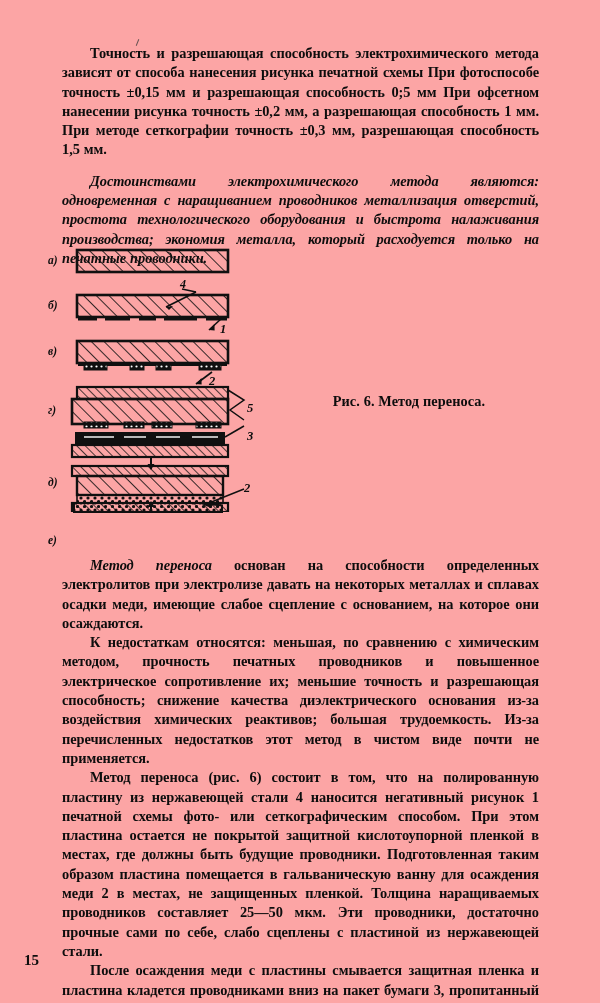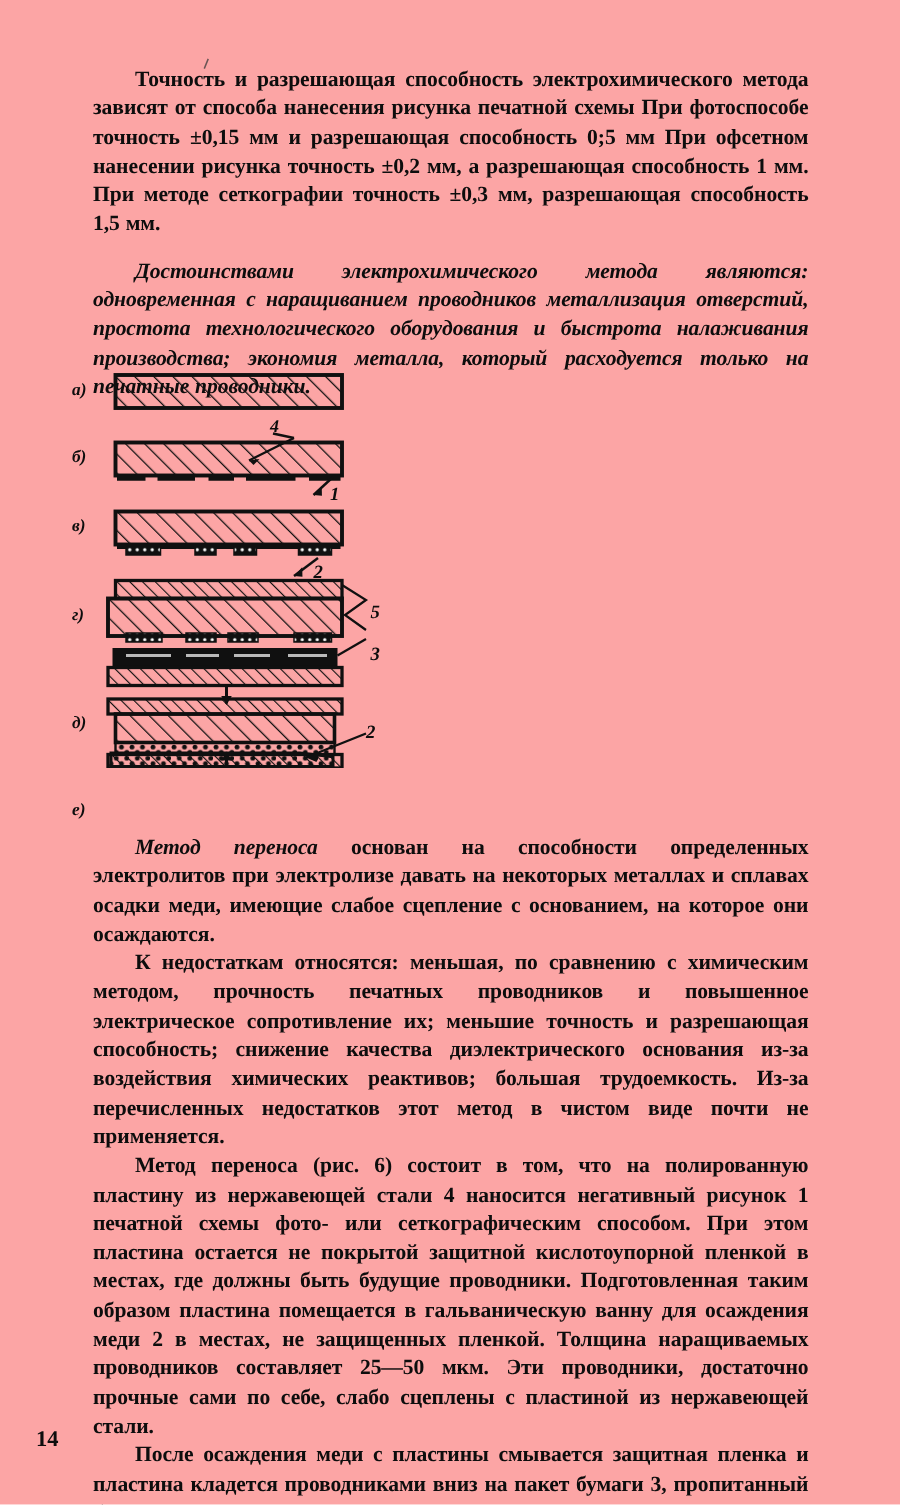--- a/index.html
+++ b/index.html
@@ -219,24 +219,25 @@
       <path d="M2 2 L128 2 L150 4.5 L150 11 L2 11 Z" fill="url(#dots2)" stroke="#101010" stroke-width="2"></path>
     </svg>
   </div>
   <div style="position:absolute;left:244px;top:481px;font-size:12.5px;font-style:italic;font-weight:700;">2</div>
   <svg style="position:absolute;left:200px;top:487px;" width="48" height="22" xmlns="http://www.w3.org/2000/svg">
     <path d="M4 18 L44 2" stroke="#101010" stroke-width="1.5" fill="none"></path>
     <path d="M4 18 l9 -3 l-2 6 z" fill="#101010"></path>
   </svg>
 
   <div class="caption-wrap">
+    <div class="cap-title">Рис. 6. Метод переноса.</div>
   </div>
 
   <div class="col" style="top:556px;">
     <p class="body"><i class="ital">Метод переноса</i><span> основан на способности определенных электролитов при электролизе давать на некоторых  металлах и сплавах осадки меди, имеющие слабое сцепление с основанием,  на которое они осаждаются.</span></p>
     <p class="body">К недостаткам относятся: меньшая, по сравнению с химическим методом, прочность печатных проводников и повышенное электрическое сопротивление их; меньшие точность и разрешающая способность; снижение качества диэлектрического основания из-за воздействия химических реактивов; большая трудоемкость. Из-за перечисленных недостатков этот метод в чистом виде почти не применяется.</p>
     <p class="body">Метод переноса (рис. 6) состоит в том, что  на  полированную пластину из нержавеющей стали 4 наносится негативный рисунок 1 печатной схемы фото- или сеткографическим  способом. При этом пластина остается не покрытой защитной кислотоупорной пленкой в местах, где должны быть будущие проводники. Подготовленная таким образом пластина помещается  в гальваническую ванну для осаждения меди 2 в местах, не защищенных пленкой. Толщина наращиваемых проводников составляет 25—50 мкм. Эти проводники, достаточно прочные сами по себе, слабо сцеплены с пластиной из нержавеющей стали.</p>
     <p class="body nojust">После осаждения меди с пластины смывается защитная пленка и пластина кладется проводниками вниз на пакет бумаги 3, пропитанный бакелитовым лаком. Все это помещается между нагретыми</p>
   </div>
 
-  <div class="folio">14</div>
+  <div class="folio">15</div>
 
 </div>
 
 </body></html>

